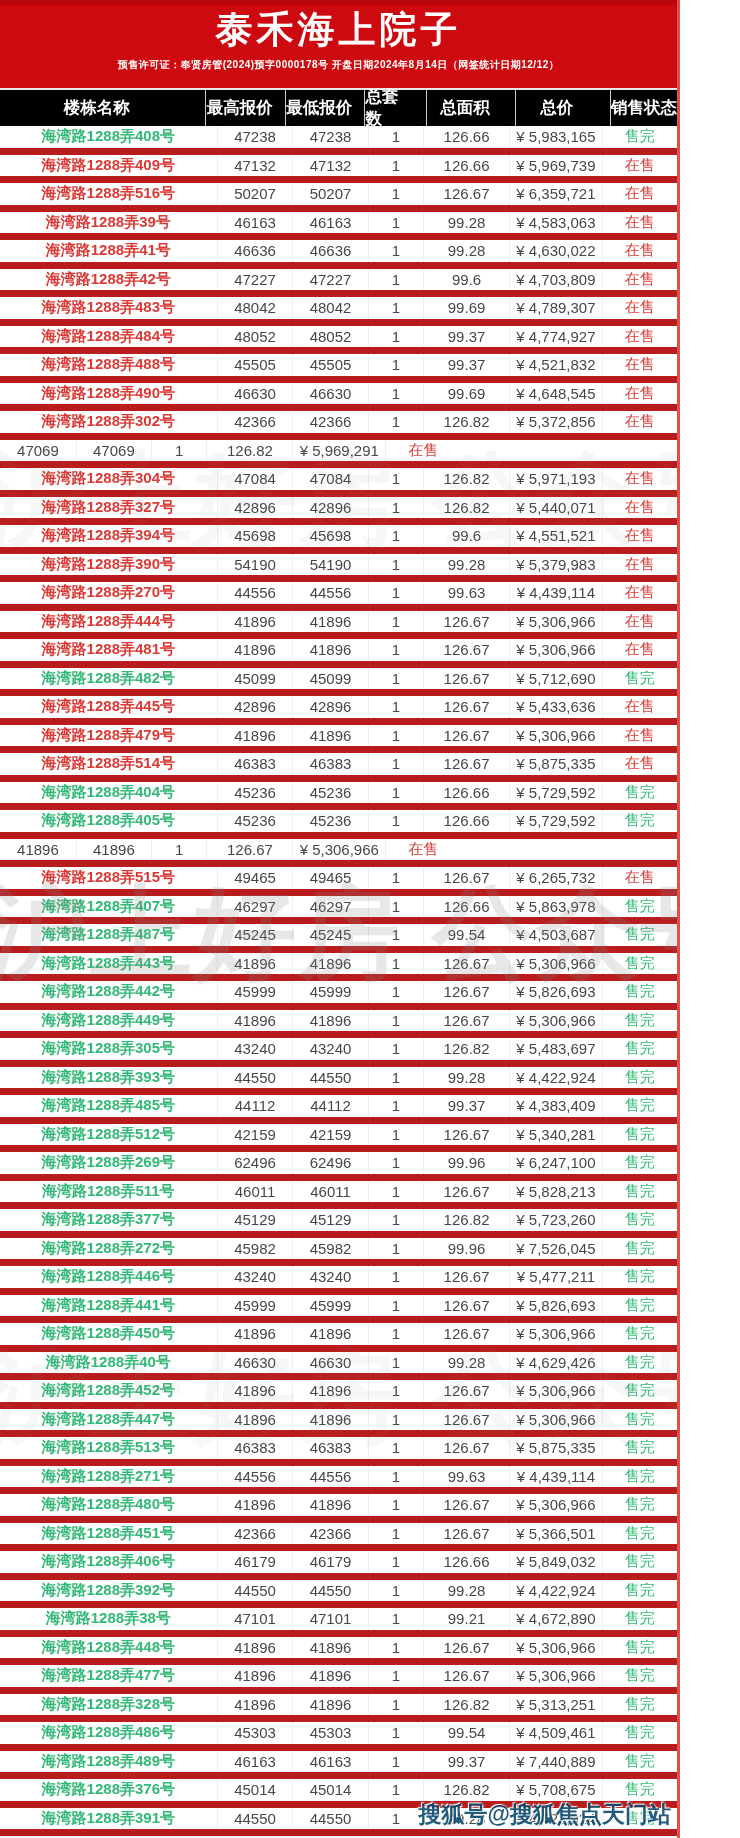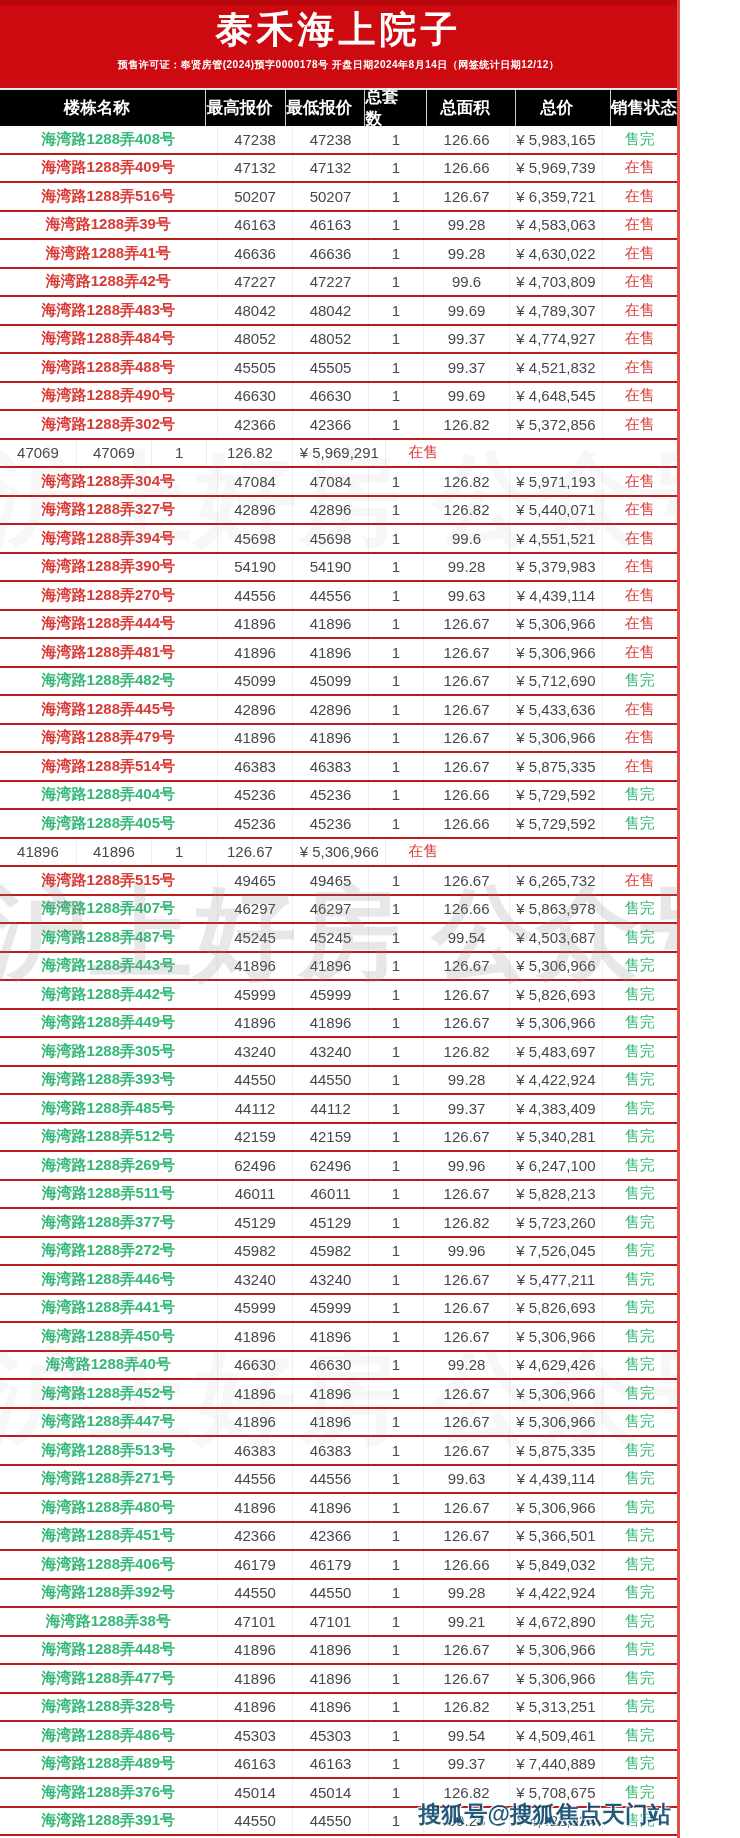--- a/index.html
+++ b/index.html
@@ -44,21 +44,21 @@
   .c-max{width:11.2%;}
   .c-min{width:11.1%;}
   .c-units{width:8.2%;}
   .c-area{width:12.7%;}
   .c-total{width:13.7%;}
   .c-status{width:11.1%;}
   
   .tbody{position:relative;z-index:2;}
   .tr{
     display:flex;height:28.5px;background:transparent;
-    border-bottom:2px solid #b91c1c;
+    border-bottom:7px solid #b91c1c;
     box-sizing:border-box;
   }
   .td{
     display:flex;align-items:center;justify-content:center;
     font-size:15px;color:#474747;
     box-sizing:border-box;white-space:nowrap;
   }
   .td + .td{border-left:1px solid #eeeeee;}
   .td.name{font-weight:bold;font-size:15px;}
   .td.status{font-weight:normal;}

